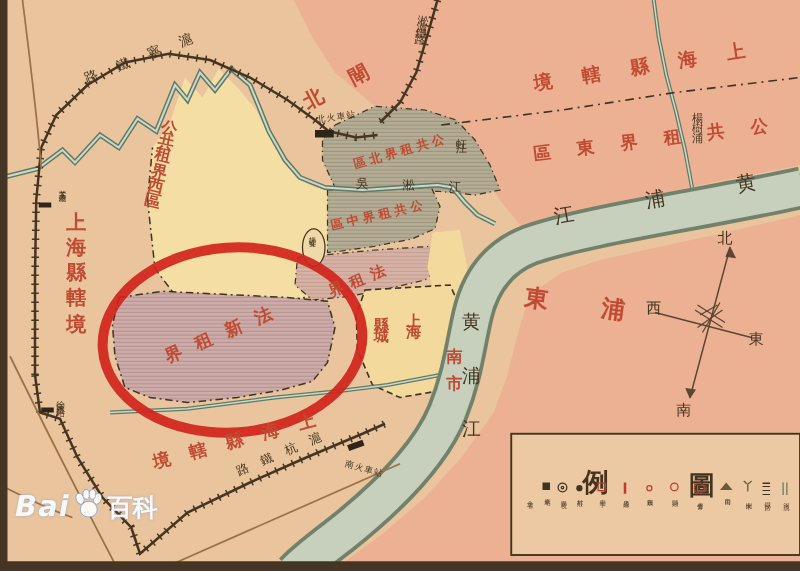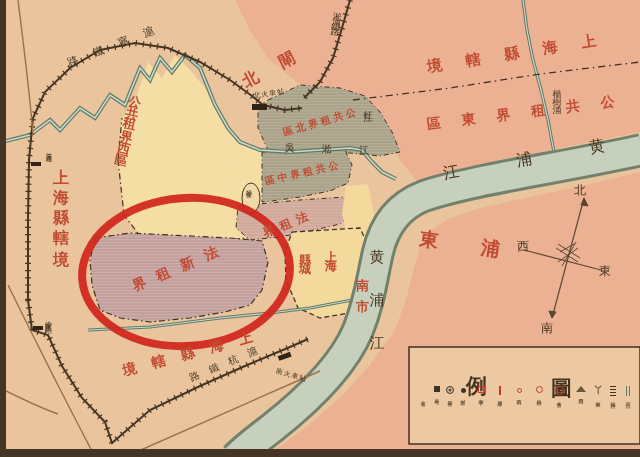--- a/index.html
+++ b/index.html
@@ -267,14 +267,27 @@
     </div>
   <div class="lg-item" style="left:606px">
       <span class="sym sym-rail"></span>
       <span class="lg-txt">鐵路</span>
     </div>
   <div class="lg-item" style="left:621px">
       <span class="sym sym-river"></span>
       <span class="lg-txt">河流</span>
     </div>
 
+  <div id="watermark">
+    <span class="wm-brand">Bai</span>
+    <svg width="26" height="24" viewBox="0 0 26 24">
+      <g fill="rgba(255,255,255,.92)" stroke="rgba(90,140,220,.6)" stroke-width="0.8">
+        <ellipse cx="6" cy="8" rx="3" ry="4.4" transform="rotate(-20 6 8)"></ellipse>
+        <ellipse cx="20" cy="8" rx="3" ry="4.4" transform="rotate(20 20 8)"></ellipse>
+        <ellipse cx="11" cy="4.5" rx="2.6" ry="3.8"></ellipse>
+        <ellipse cx="16" cy="4.5" rx="2.6" ry="3.8"></ellipse>
+        <path d="M13,10 C9,10 5.5,14 6.5,18 C7.3,21.3 10,22.5 13,22.5 C16,22.5 18.7,21.3 19.5,18 C20.5,14 17,10 13,10 Z"></path>
+      </g>
+    </svg>
+    <span class="wm-suffix">百科</span>
+  </div>
 
 </div>
 
 </body></html>

